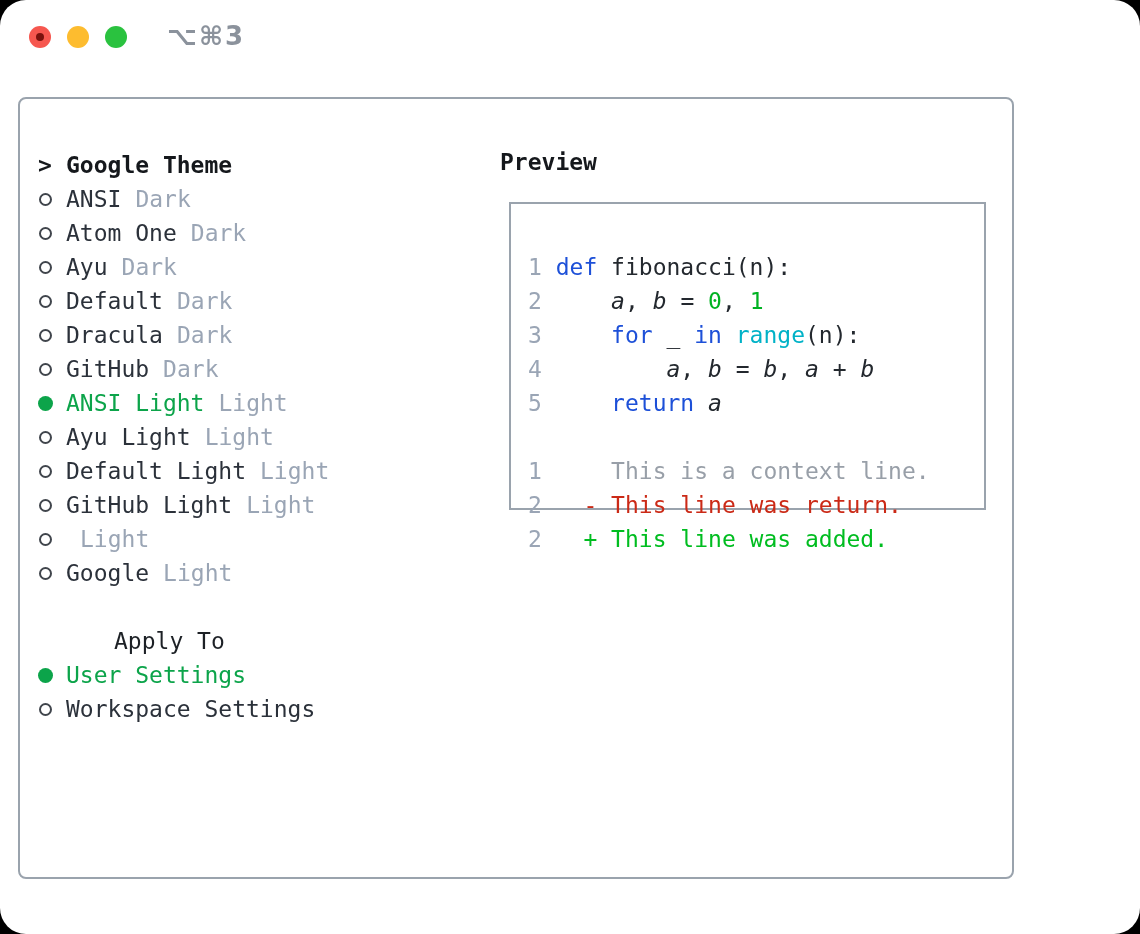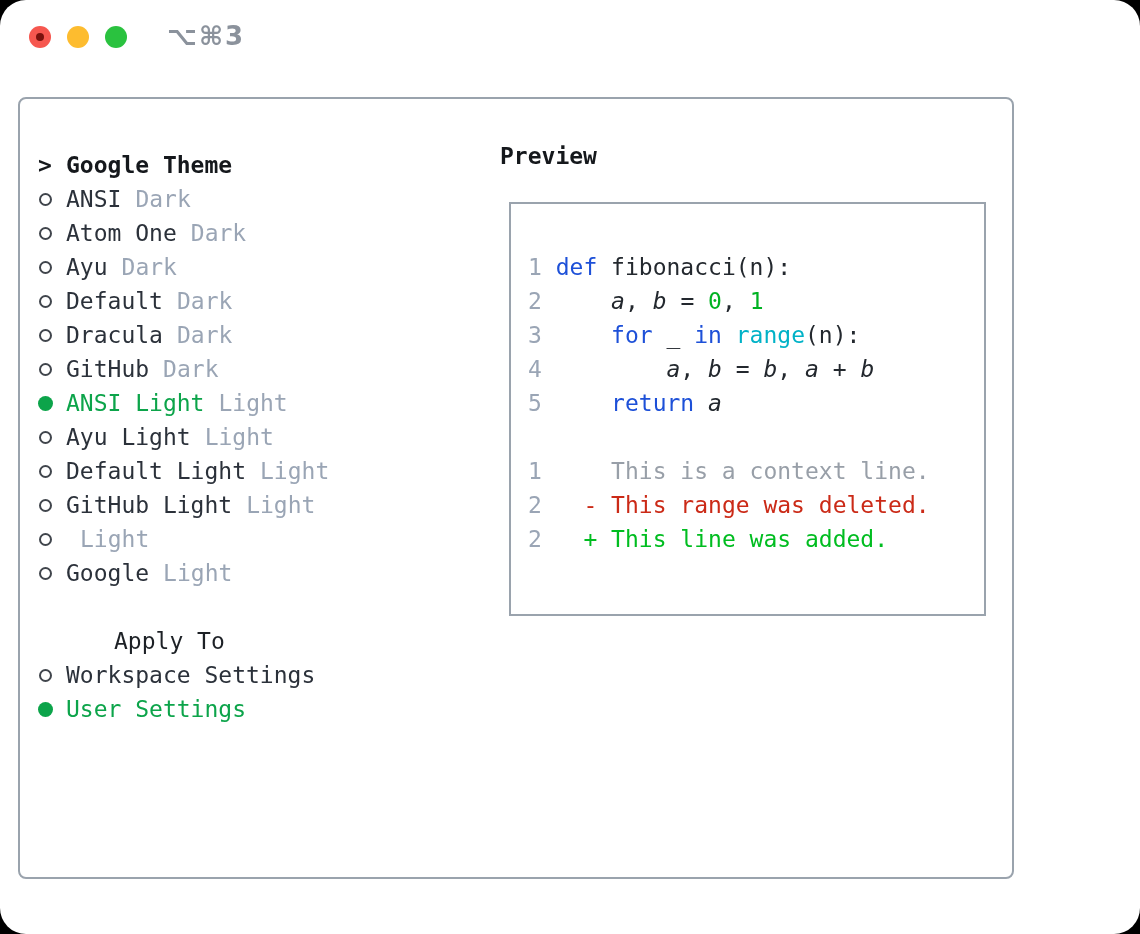--- a/index.html
+++ b/index.html
@@ -31,23 +31,23 @@
   .row-head{font-weight:bold;color:#15181c;}
   .prompt{font-weight:bold;color:#15181c;}
   .name{color:#2b313a;}
   .selected .name{color:#0ca44a;}
   .variant{color:#9aa5b5;margin-left:14px;}
   .sub-head{color:#1d2126;margin-left:48px;}
   .blank-row{height:34px;}
   .hint{width:430px;color:#9aa5b5;font-size:23px;line-height:34px;}
 
   
-  .preview-label{position:absolute;left:480px;top:40px;height:34px;line-height:34px;
+  .preview-label{position:absolute;left:480px;top:46px;height:34px;line-height:34px;
                  font-size:23px;font-weight:bold;color:#15181c;}
-  .preview-box{position:absolute;left:489px;top:103px;width:477px;height:414px;box-sizing:border-box;
+  .preview-box{position:absolute;left:489px;top:103px;width:477px;height:308px;box-sizing:border-box;
                border:2px solid #9aa3ad;padding:46px 0 0 17px;background:#fff;}
   .cline{height:34px;line-height:34px;font-size:23px;white-space:pre;}
   .lnum{color:#9aa5b5;}
   .plain{color:#23282e;}
   .kw{color:#1d50d8;}
   .fn{color:#00b2c7;}
   .num{color:#00b222;}
   .var{color:#23282e;font-style:italic;}
   .ctx{color:#989fa8;}
   .del{color:#cb2a17;}
@@ -156,47 +156,47 @@
           <span class="name">Google</span>
           <span class="variant">Light</span>
         </div>
 
       <div class="blank-row"></div>
 
       <div class="row">
           <span class="mk"></span>
           <span class="sub-head">Apply To</span>
         </div>
+      <div class="row selected">
+          <span class="mk">
+            <span class="radio"></span>
+          </span>
+          <span class="name">User Settings</span>
+        </div>
       <div class="row">
           <span class="mk">
             <span class="radio"></span>
           </span>
           <span class="name">Workspace Settings</span>
-        </div>
-      <div class="row selected">
-          <span class="mk">
-            <span class="radio"></span>
-          </span>
-          <span class="name">User Settings</span>
         </div>
 
       <div class="blank-row"></div>
 
     </div>
 
     <div class="preview-label">Preview</div>
 
     <div class="preview-box">
       <div class="cline"><span class="lnum">1</span><span class="plain"> </span><span class="kw">def</span><span class="plain"> fibonacci(n):</span></div>
       <div class="cline"><span class="lnum">2</span><span class="plain">     </span><span class="var">a</span><span class="plain">, </span><span class="var">b</span><span class="plain"> = </span><span class="num">0</span><span class="plain">, </span><span class="num">1</span></div>
       <div class="cline"><span class="lnum">3</span><span class="plain">     </span><span class="kw">for</span><span class="plain"> _ </span><span class="kw">in</span><span class="plain"> </span><span class="fn">range</span><span class="plain">(n):</span></div>
       <div class="cline"><span class="lnum">4</span><span class="plain">         </span><span class="var">a</span><span class="plain">, </span><span class="var">b</span><span class="plain"> = </span><span class="var">b</span><span class="plain">, </span><span class="var">a</span><span class="plain"> + </span><span class="var">b</span></div>
       <div class="cline"><span class="lnum">5</span><span class="plain">     </span><span class="kw">return</span><span class="plain"> </span><span class="var">a</span></div>
 
       <div class="cline"></div>
 
       <div class="cline"><span class="lnum">1</span><span class="ctx">     This is a context line.</span></div>
-      <div class="cline"><span class="lnum">2</span><span class="plain">   </span><span class="del">- This range was deleted.</span></div>
+      <div class="cline"><span class="lnum">2</span><span class="plain">   </span><span class="del">- This line was return.</span></div>
       <div class="cline"><span class="lnum">2</span><span class="plain">   </span><span class="add">+ This line was added.</span></div>
     </div>
 
   </div>
 </div>
 
 </body></html>

